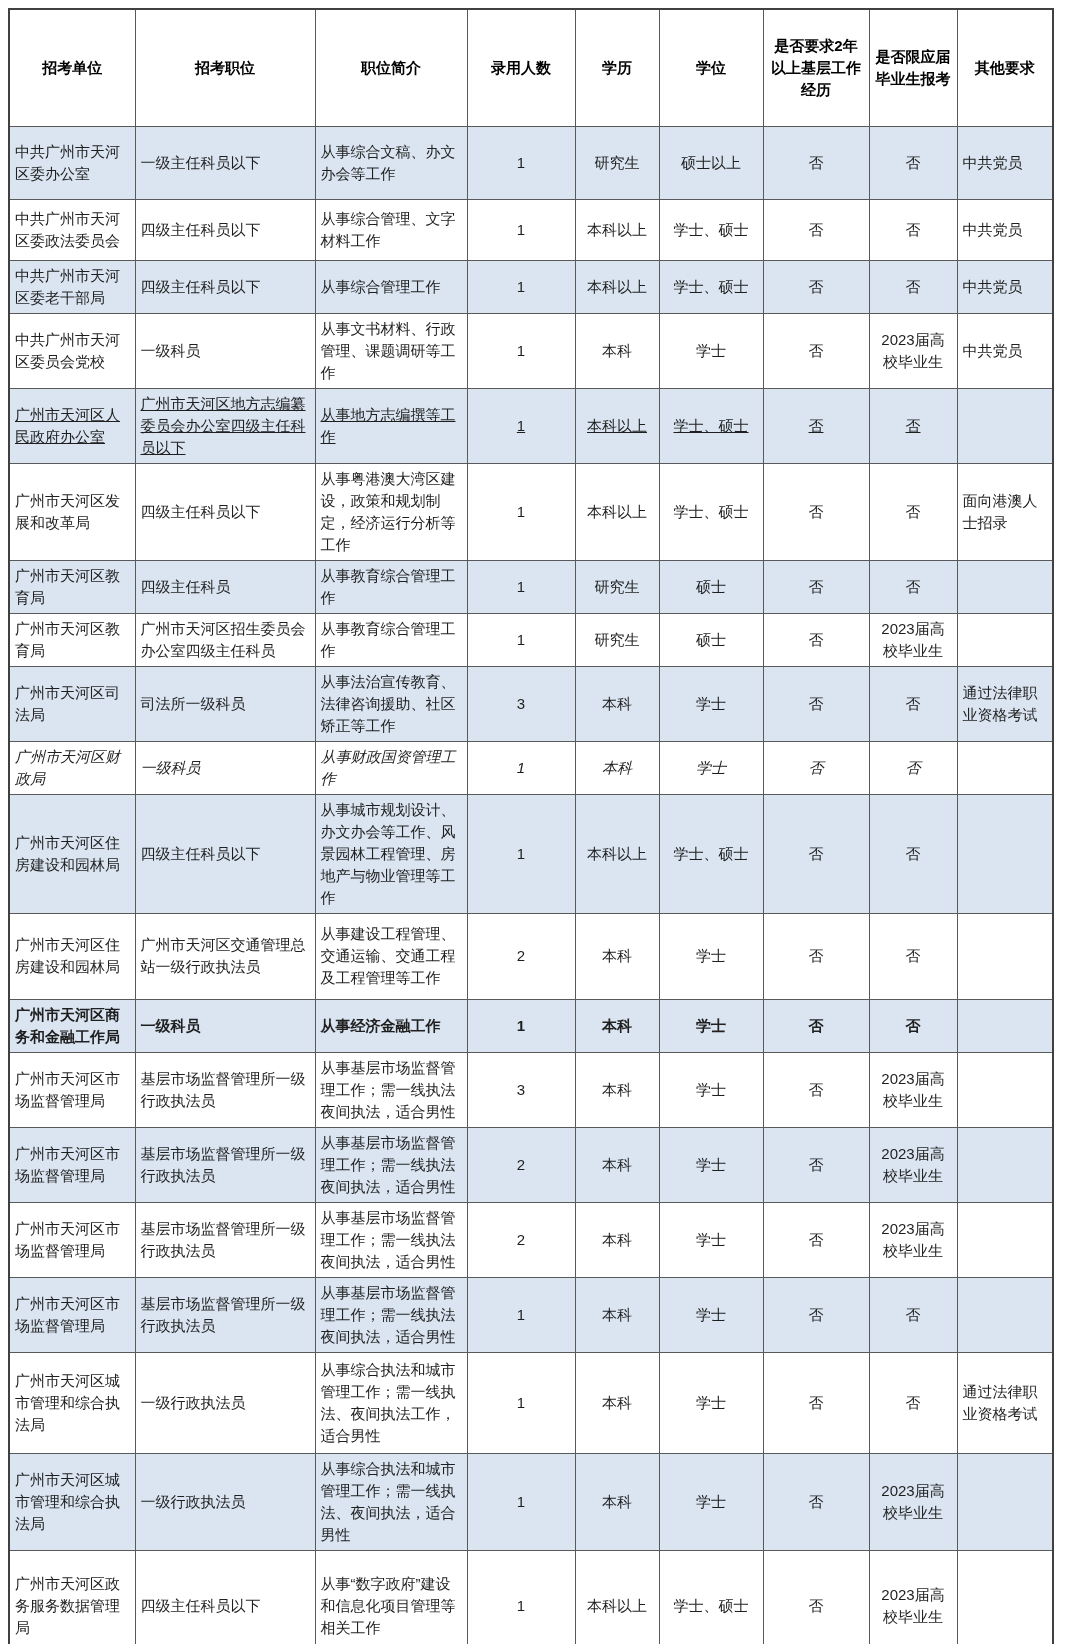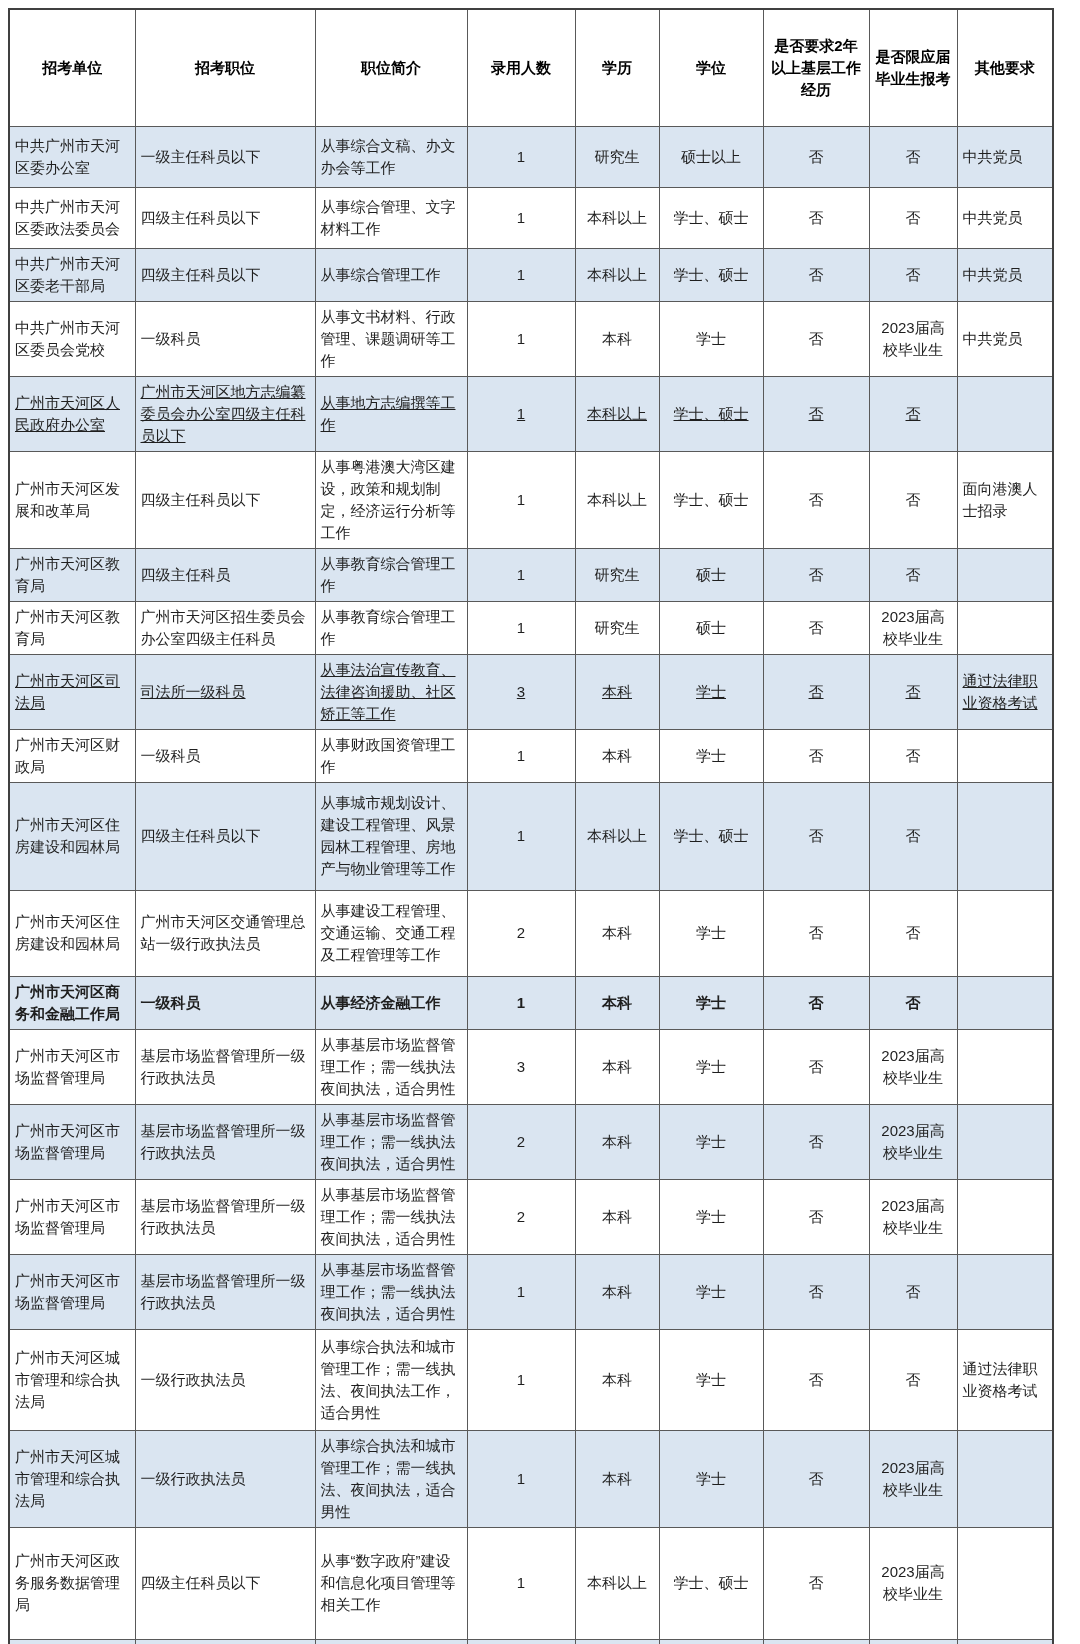--- a/index.html
+++ b/index.html
@@ -63,21 +63,21 @@
           <th>职位简介</th>
           <th>录用人数</th>
           <th>学历</th>
           <th>学位</th>
           <th>是否要求2年以上基层工作经历</th>
           <th>是否限应届毕业生报考</th>
           <th>其他要求</th>
         </tr>
     </thead>
     <tbody>
-        <tr style="height: 61px; padding-left: 19px;">
+        <tr style="height: 73px; padding-left: 19px;">
           <td>中共广州市天河区委办公室</td>
           <td>一级主任科员以下</td>
           <td>从事综合文稿、办文办会等工作</td>
           <td class="center">1</td>
           <td class="center">研究生</td>
           <td class="center">硕士以上</td>
           <td class="center">否</td>
           <td class="center">否</td>
           <td>中共党员</td>
         </tr>
@@ -151,46 +151,46 @@
           <td>广州市天河区教育局</td>
           <td>广州市天河区招生委员会办公室四级主任科员</td>
           <td>从事教育综合管理工作</td>
           <td class="center">1</td>
           <td class="center">研究生</td>
           <td class="center">硕士</td>
           <td class="center">否</td>
           <td class="center">2023届高校毕业生</td>
           <td></td>
         </tr>
-        <tr style="height: 68px; text-decoration: underline;">
+        <tr style="height: 68px;">
           <td>广州市天河区司法局</td>
           <td>司法所一级科员</td>
           <td>从事法治宣传教育、法律咨询援助、社区矫正等工作</td>
           <td class="center">3</td>
           <td class="center">本科</td>
           <td class="center">学士</td>
           <td class="center">否</td>
           <td class="center">否</td>
           <td>通过法律职业资格考试</td>
         </tr>
-        <tr style="height: 46px;">
+        <tr style="height: 46px; font-style: italic;">
           <td>广州市天河区财政局</td>
           <td>一级科员</td>
           <td>从事财政国资管理工作</td>
           <td class="center">1</td>
           <td class="center">本科</td>
           <td class="center">学士</td>
           <td class="center">否</td>
           <td class="center">否</td>
           <td></td>
         </tr>
         <tr style="height: 108px;">
           <td>广州市天河区住房建设和园林局</td>
           <td>四级主任科员以下</td>
-          <td>从事城市规划设计、建设工程管理、风景园林工程管理、房地产与物业管理等工作</td>
+          <td>从事城市规划设计、办文办会等工作、风景园林工程管理、房地产与物业管理等工作</td>
           <td class="center">1</td>
           <td class="center">本科以上</td>
           <td class="center">学士、硕士</td>
           <td class="center">否</td>
           <td class="center">否</td>
           <td></td>
         </tr>
         <tr style="height: 86px;">
           <td>广州市天河区住房建设和园林局</td>
           <td>广州市天河区交通管理总站一级行政执法员</td>

